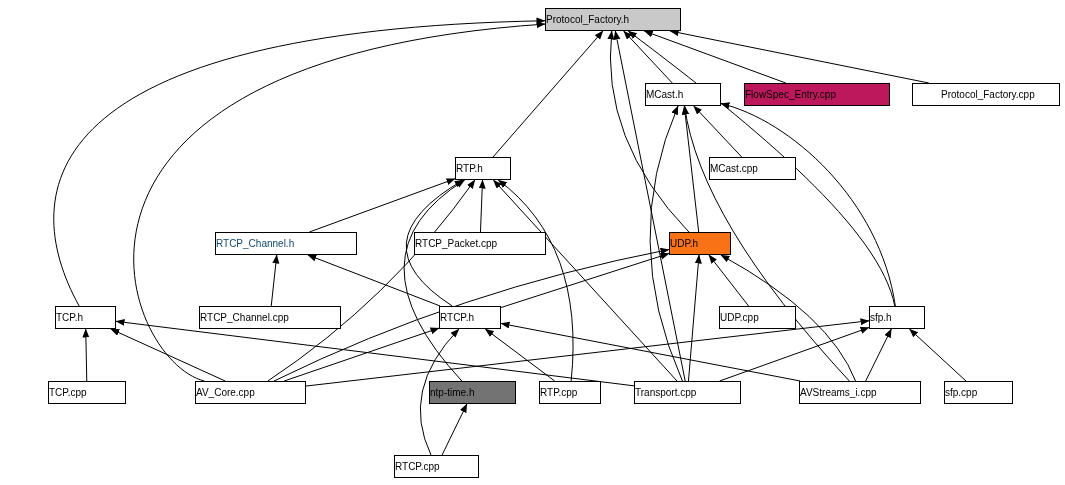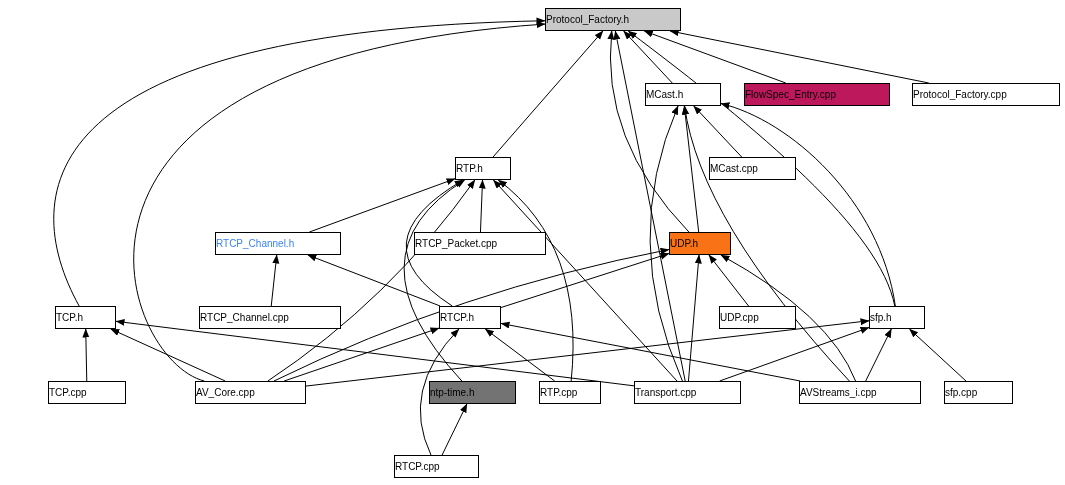--- a/index.html
+++ b/index.html
@@ -76,24 +76,24 @@
         <path d="M966.0033333333333,381 L909.4966666666667,329" class="edge" stroke="#000000" marker-end="url(#arrowhead)"></path>
         <path d="M865.6733333333333,381 L891.3266666666667,329" class="edge" stroke="#000000" marker-end="url(#arrowhead)"></path>
         <path d="M719.6233333333333,381 L869,327.5238663484487" class="edge" stroke="#000000" marker-end="url(#arrowhead)"></path>
         <path d="M306,386.0614849187935 L869,320.74825986078883" class="edge" stroke="#000000" marker-end="url(#arrowhead)"></path>
       </g>
   </svg>
   <div id="node-layer">
       <div class="node root" style="left: 545px; top: 8px; width: 136px; height: 23px; line-height: 21px; border-color: rgb(0, 0, 0); color: rgb(0, 0, 0); background: rgb(201, 201, 201);">Protocol_Factory.h</div>
       <div class="node" style="left: 645px; top: 83px; width: 76px; height: 23px; line-height: 21px; border-color: rgb(0, 0, 0); color: rgb(0, 0, 0); background: rgb(255, 255, 255);">MCast.h</div>
       <div class="node" style="left: 744px; top: 83px; width: 146px; height: 23px; line-height: 21px; border-color: rgb(0, 0, 0); color: rgb(0, 0, 0); background: #be185d;">FlowSpec_Entry.cpp</div>
-      <div class="node" style="left: 912px; top: 83px; width: 148px; height: 23px; line-height: 21px; border-color: rgb(0, 0, 0); color: rgb(0, 0, 0); background: rgb(255, 255, 255);">Protocol_Factory.cpp</div>
+      <div class="node" style="left: 912px; top: 83px; width: 148px; height: 23px; line-height: 21px; border-color: rgb(0, 0, 0); color: rgb(0, 0, 0); background: rgb(255, 255, 255); padding-left: 28px;">Protocol_Factory.cpp</div>
       <div class="node" style="left: 709px; top: 157px; width: 87px; height: 23px; line-height: 21px; border-color: rgb(0, 0, 0); color: rgb(0, 0, 0); background: rgb(255, 255, 255);">MCast.cpp</div>
       <div class="node" style="left: 455px; top: 157px; width: 56px; height: 23px; line-height: 21px; border-color: rgb(0, 0, 0); color: rgb(0, 0, 0); background: rgb(255, 255, 255);">RTP.h</div>
-      <div class="node" style="left: 215px; top: 232px; width: 126px; height: 23px; line-height: 21px; border-color: rgb(0, 0, 0); color: #3b82f6; background: rgb(255, 255, 255);">RTCP_Channel.h</div>
+      <div class="node" style="left: 215px; top: 232px; width: 142px; height: 23px; line-height: 21px; border-color: rgb(0, 0, 0); color: #0c4a6e; background: rgb(255, 255, 255);">RTCP_Channel.h</div>
       <div class="node" style="left: 414px; top: 232px; width: 132px; height: 23px; line-height: 21px; border-color: rgb(0, 0, 0); color: rgb(0, 0, 0); background: rgb(255, 255, 255);">RTCP_Packet.cpp</div>
       <div class="node" style="left: 669px; top: 232px; width: 62px; height: 23px; line-height: 21px; border-color: rgb(0, 0, 0); color: rgb(0, 0, 0); background: #f97316;">UDP.h</div>
       <div class="node" style="left: 55px; top: 306px; width: 61px; height: 23px; line-height: 21px; border-color: rgb(0, 0, 0); color: rgb(0, 0, 0); background: rgb(255, 255, 255);">TCP.h</div>
       <div class="node" style="left: 199px; top: 306px; width: 142px; height: 23px; line-height: 21px; border-color: rgb(0, 0, 0); color: rgb(0, 0, 0); background: rgb(255, 255, 255);">RTCP_Channel.cpp</div>
       <div class="node" style="left: 439px; top: 306px; width: 62px; height: 23px; line-height: 21px; border-color: rgb(0, 0, 0); color: rgb(0, 0, 0); background: rgb(255, 255, 255);">RTCP.h</div>
       <div class="node" style="left: 719px; top: 306px; width: 77px; height: 23px; line-height: 21px; border-color: rgb(0, 0, 0); color: rgb(0, 0, 0); background: rgb(255, 255, 255);">UDP.cpp</div>
       <div class="node" style="left: 869px; top: 306px; width: 56px; height: 23px; line-height: 21px; border-color: rgb(0, 0, 0); color: rgb(0, 0, 0); background: rgb(255, 255, 255);">sfp.h</div>
       <div class="node" style="left: 48px; top: 381px; width: 78px; height: 23px; line-height: 21px; border-color: rgb(0, 0, 0); color: rgb(0, 0, 0); background: rgb(255, 255, 255);">TCP.cpp</div>
       <div class="node" style="left: 195px; top: 381px; width: 111px; height: 23px; line-height: 21px; border-color: rgb(0, 0, 0); color: rgb(0, 0, 0); background: rgb(255, 255, 255);">AV_Core.cpp</div>
       <div class="node" style="left: 429px; top: 381px; width: 87px; height: 23px; line-height: 21px; border-color: rgb(0, 0, 0); color: rgb(0, 0, 0); background: #737373;">ntp-time.h</div>

